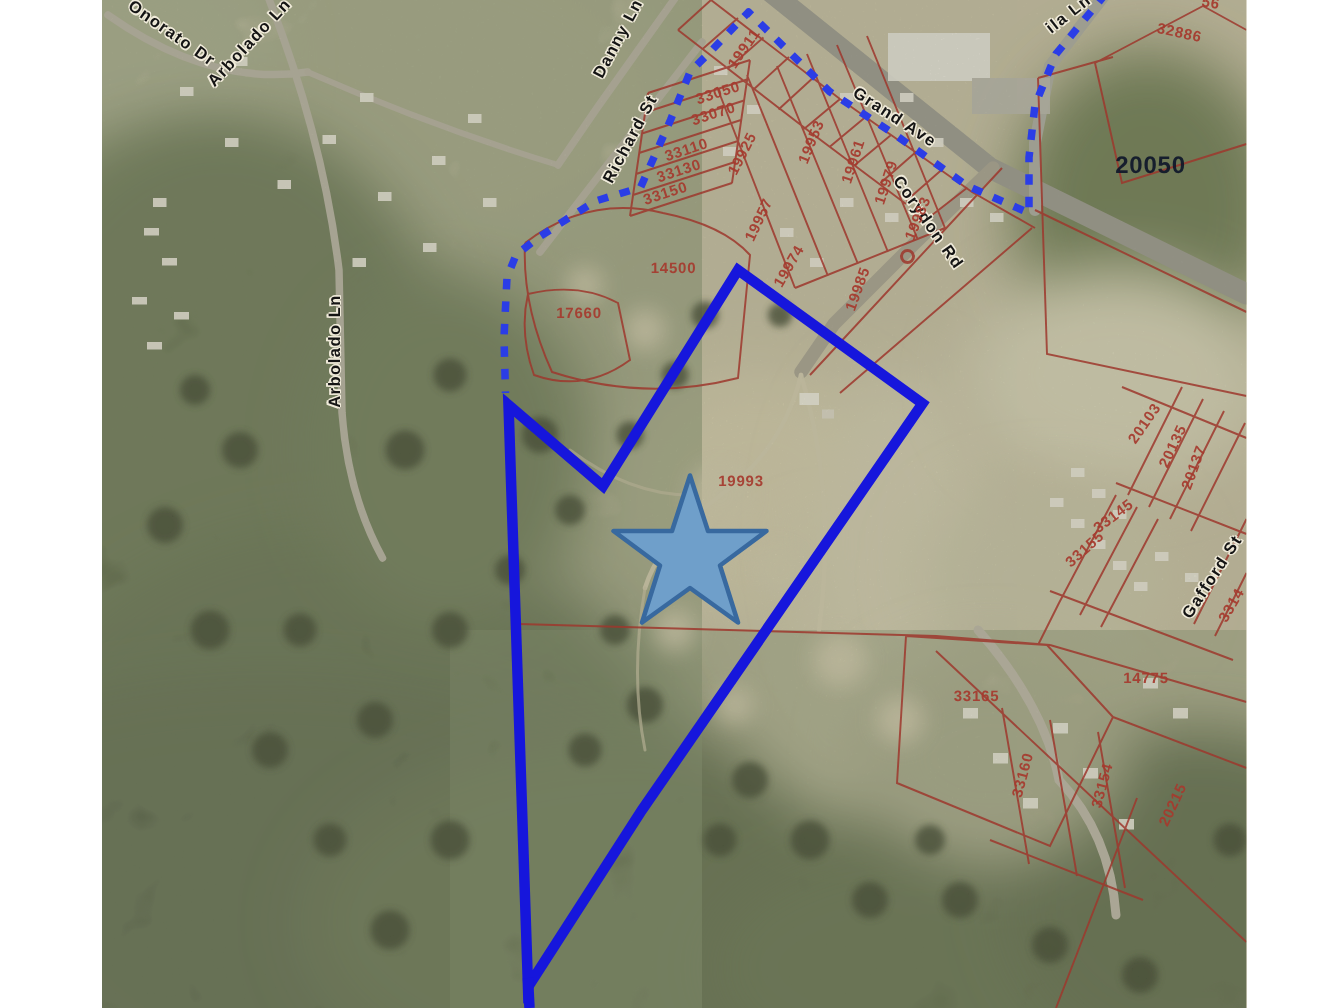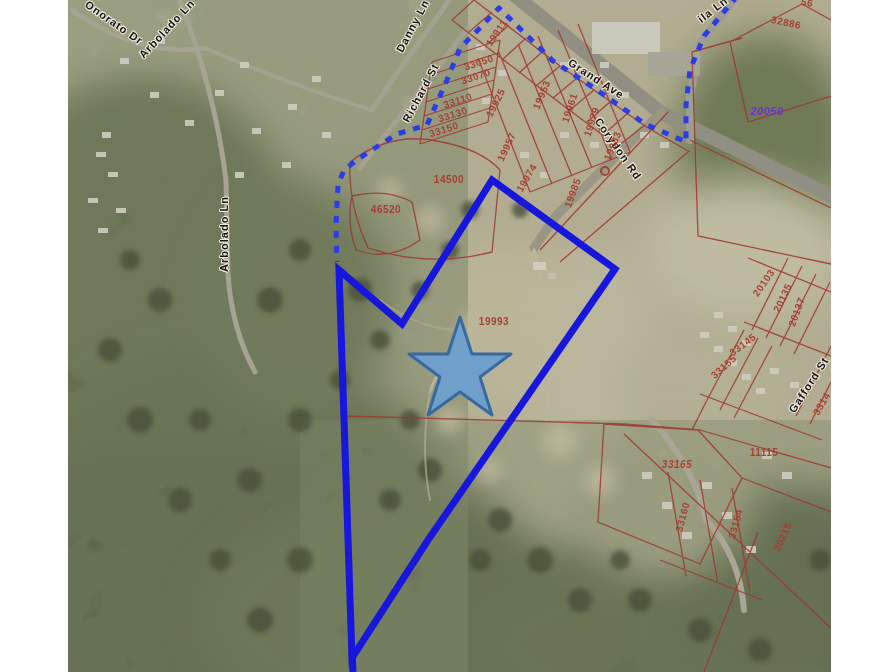--- a/index.html
+++ b/index.html
@@ -236,31 +236,31 @@
         <div class="lbl parcel" style="left: 376px; top: 130px; color: rgb(166, 58, 46); transform: translate(-50%, -50%) rotate(-18deg);">33150</div>
         <div class="lbl parcel" style="left: 428px; top: 103px; color: rgb(166, 58, 46); transform: translate(-50%, -50%) rotate(-63deg);">19925</div>
         <div class="lbl parcel" style="left: 474px; top: 95px; color: rgb(166, 58, 46); transform: translate(-50%, -50%) rotate(-68deg);">19953</div>
         <div class="lbl parcel" style="left: 439px; top: 147px; color: rgb(166, 58, 46); transform: translate(-50%, -50%) rotate(-65deg);">19957</div>
         <div class="lbl parcel" style="left: 502px; top: 108px; color: rgb(166, 58, 46); transform: translate(-50%, -50%) rotate(-72deg);">19961</div>
         <div class="lbl parcel" style="left: 524px; top: 122px; color: rgb(166, 58, 46); transform: translate(-50%, -50%) rotate(-72deg);">19979</div>
         <div class="lbl parcel" style="left: 545px; top: 146px; color: rgb(166, 58, 46); transform: translate(-50%, -50%) rotate(-68deg);">19983</div>
         <div class="lbl parcel" style="left: 459px; top: 178px; color: rgb(166, 58, 46); transform: translate(-50%, -50%) rotate(-60deg);">19974</div>
         <div class="lbl parcel" style="left: 505px; top: 193px; color: rgb(166, 58, 46); transform: translate(-50%, -50%) rotate(-70deg);">19985</div>
         <div class="lbl parcel" style="left: 381px; top: 180px; color: rgb(166, 58, 46); transform: translate(-50%, -50%) rotate(0deg);">14500</div>
-        <div class="lbl parcel" style="left: 318px; top: 210px; color: rgb(166, 58, 46); transform: translate(-50%, -50%) rotate(0deg);">46520</div>
+        <div class="lbl parcel" style="left: 318px; top: 210px; color: rgb(166, 58, 46); transform: translate(-50%, -50%) rotate(0deg);">17660</div>
         <div class="lbl parcel" style="left: 426px; top: 322px; color: rgb(166, 58, 46); transform: translate(-50%, -50%) rotate(0deg); text-align: center;">19993</div>
         <div class="lbl parcel" style="left: 718px; top: 23px; color: rgb(166, 58, 46); transform: translate(-50%, -50%) rotate(12deg);">32886</div>
         <div class="lbl parcel" style="left: 739px; top: 3px; color: rgb(166, 58, 46); transform: translate(-50%, -50%) rotate(10deg);">56</div>
-        <div class="lbl parcel" style="left: 699px; top: 111px; color: #6d28d9; font-size: 11px; transform: translate(-50%, -50%) rotate(0deg); font-style: italic;">20050</div>
+        <div class="lbl parcel" style="left: 699px; top: 111px; color: #0f172a; font-size: 16px; transform: translate(-50%, -50%) rotate(0deg);">20050</div>
         <div class="lbl parcel" style="left: 696px; top: 283px; color: rgb(166, 58, 46); transform: translate(-50%, -50%) rotate(-55deg);">20103</div>
         <div class="lbl parcel" style="left: 715px; top: 298px; color: rgb(166, 58, 46); transform: translate(-50%, -50%) rotate(-65deg);">20135</div>
         <div class="lbl parcel" style="left: 729px; top: 312px; color: rgb(166, 58, 46); transform: translate(-50%, -50%) rotate(-70deg);">20137</div>
         <div class="lbl parcel" style="left: 675px; top: 345px; color: rgb(166, 58, 46); transform: translate(-50%, -50%) rotate(-37deg);">33145</div>
         <div class="lbl parcel" style="left: 656px; top: 367px; color: rgb(166, 58, 46); transform: translate(-50%, -50%) rotate(-42deg);">33155</div>
         <div class="lbl parcel" style="left: 754px; top: 404px; color: rgb(166, 58, 46); transform: translate(-50%, -50%) rotate(-60deg);">3314</div>
-        <div class="lbl parcel" style="left: 609px; top: 465px; color: rgb(166, 58, 46); transform: translate(-50%, -50%) rotate(0deg); font-style: italic;">33165</div>
-        <div class="lbl parcel" style="left: 696px; top: 453px; color: rgb(166, 58, 46); transform: translate(-50%, -50%) rotate(0deg);">11115</div>
+        <div class="lbl parcel" style="left: 583px; top: 465px; color: rgb(166, 58, 46); transform: translate(-50%, -50%) rotate(0deg);">33165</div>
+        <div class="lbl parcel" style="left: 696px; top: 453px; color: rgb(166, 58, 46); transform: translate(-50%, -50%) rotate(0deg);">14775</div>
         <div class="lbl parcel" style="left: 615px; top: 517px; color: rgb(166, 58, 46); transform: translate(-50%, -50%) rotate(-75deg);">33160</div>
         <div class="lbl parcel" style="left: 668px; top: 524px; color: rgb(166, 58, 46); transform: translate(-50%, -50%) rotate(-75deg);">33154</div>
         <div class="lbl parcel" style="left: 715px; top: 537px; color: rgb(166, 58, 46); transform: translate(-50%, -50%) rotate(-65deg);">20215</div>
       </div>
   </div>
 </div>
 
 </body></html>

